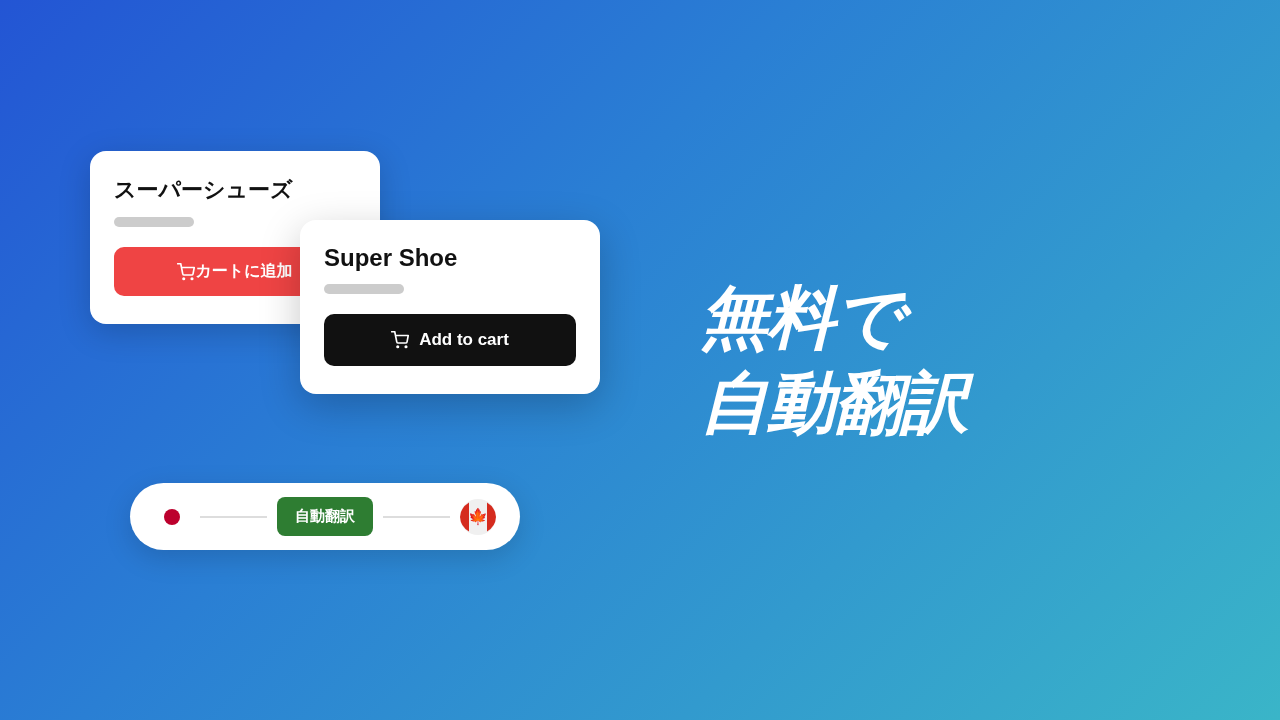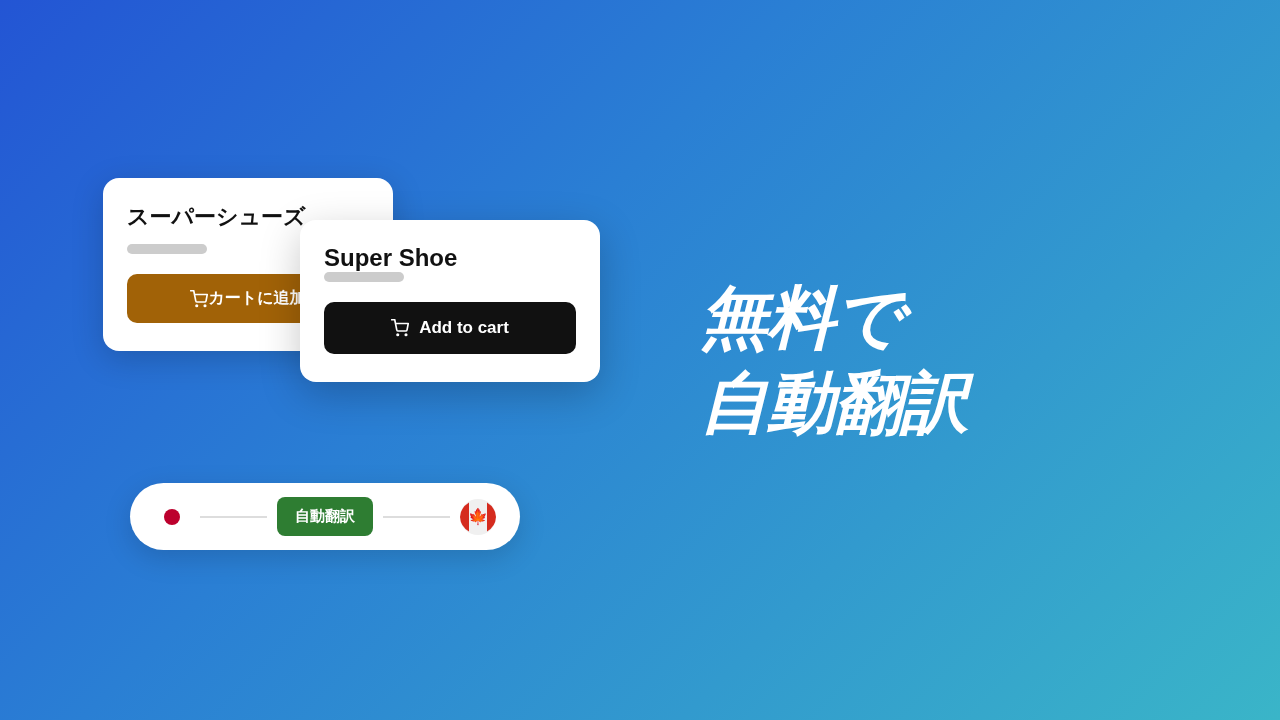--- a/index.html
+++ b/index.html
@@ -28,47 +28,46 @@
       position: relative;
       display: flex;
       align-items: center;
       justify-content: center;
     }
 
     
     .card-japanese {
       position: absolute;
       left: 90px;
-      top: 178px;
+      top: 151px;
       width: 290px;
       background: #fff;
       border-radius: 16px;
       padding: 24px 24px 28px;
       box-shadow: 0 8px 32px rgba(0,0,0,0.18);
       z-index: 1;
-      margin-left: 13px;
     }
 
     .card-japanese .card-title {
       font-size: 22px;
       font-weight: 700;
       color: #111;
       margin-bottom: 12px;
     }
 
     .card-japanese .price-bar {
       width: 80px;
       height: 10px;
       background: #ccc;
       border-radius: 5px;
       margin-bottom: 20px;
     }
 
     .card-japanese .add-btn {
-      background: #a16207;
+      background: #ef4444;
       color: #fff;
       border: none;
       border-radius: 10px;
       padding: 14px 8px;
       font-size: 16px;
       font-weight: 600;
       cursor: pointer;
       display: flex;
       align-items: center;
       gap: 0;
@@ -86,20 +85,21 @@
       border-radius: 16px;
       padding: 24px 24px 28px;
       box-shadow: 0 12px 40px rgba(0,0,0,0.22);
       z-index: 2;
     }
 
     .card-english .card-title {
       font-size: 24px;
       font-weight: 700;
       color: #111;
+      margin-bottom: 12px;
     }
 
     .card-english .price-bar {
       width: 80px;
       height: 10px;
       background: #ccc;
       border-radius: 5px;
       margin-bottom: 20px;
     }
 

